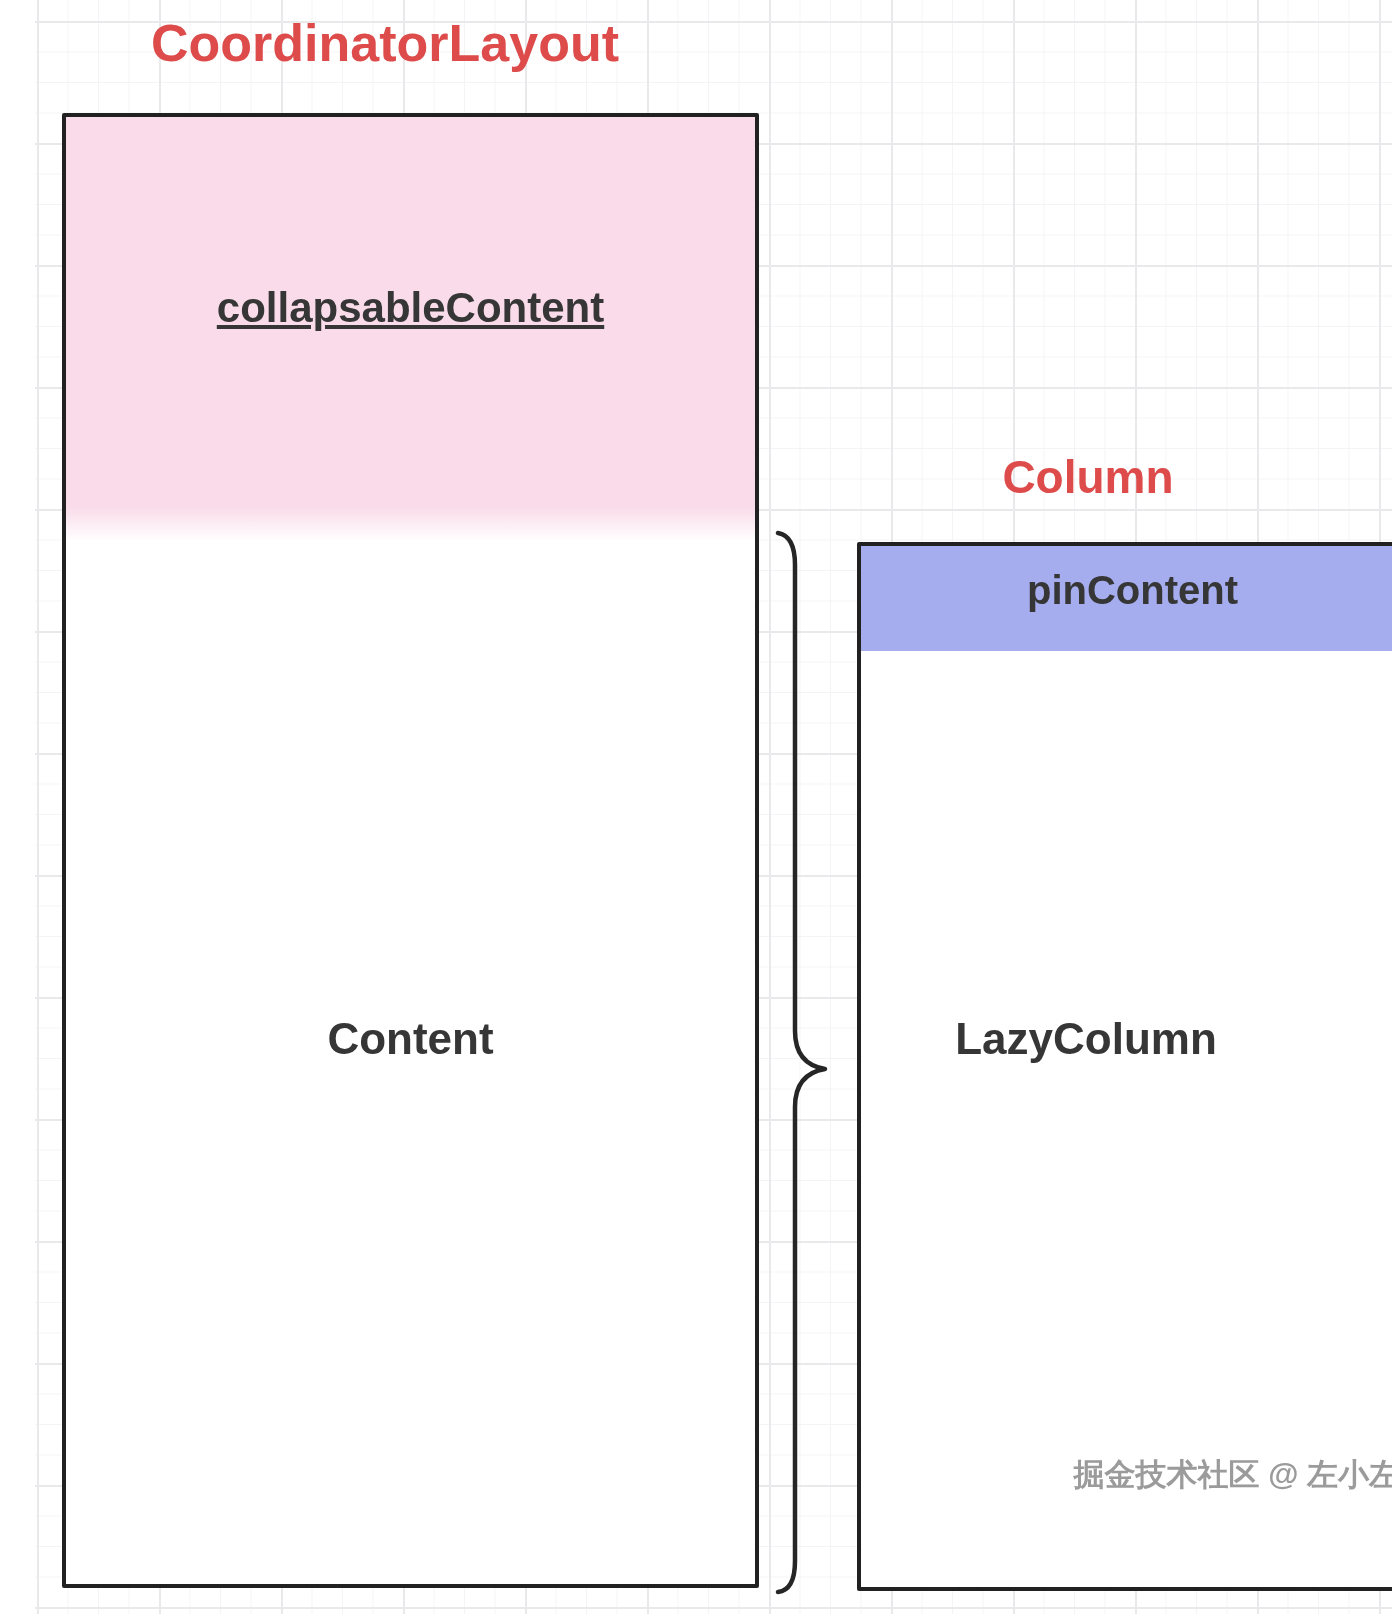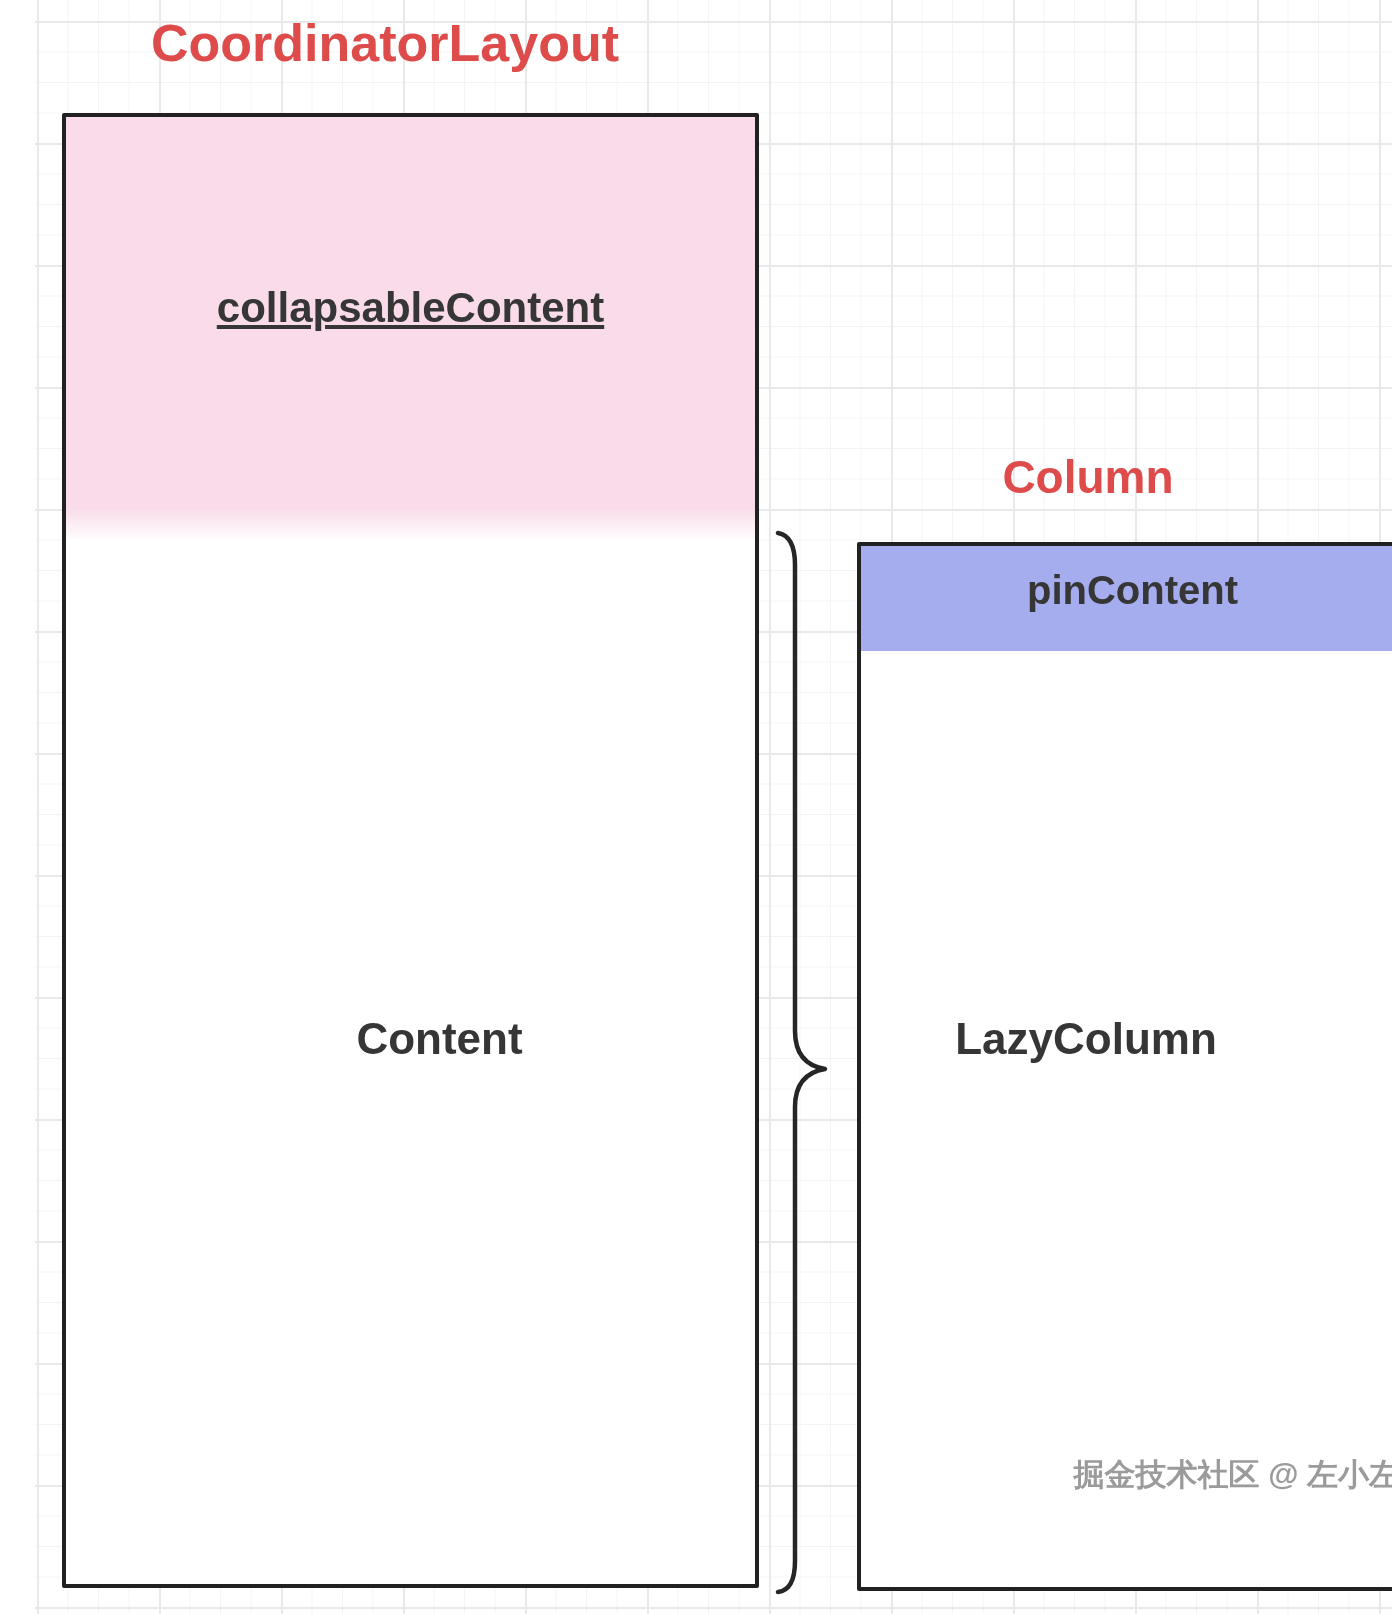--- a/index.html
+++ b/index.html
@@ -59,21 +59,21 @@
 
   .label {
     position: absolute;
     text-align: center;
     font-weight: 600;
     color: var(--text-dark, #363636);
     line-height: 1.2;
     white-space: nowrap;
   }
   .label-collapsable { left: 27px;  width: 697px; top: 283px;  font-size: 42px; text-decoration: underline; }
-  .label-content     { left: 27px;  width: 697px; top: 1013px; font-size: 44px; padding-left: 29px; }
+  .label-content     { left: 27px;  width: 697px; top: 1013px; font-size: 44px; }
   .label-pin         { left: 822px; width: 551px; top: 566px;  font-size: 40px; }
   .label-lazy        { left: 822px; width: 458px; top: 1013px; font-size: 44px; }
 
   .brace {
     position: absolute;
     left: 733px;
     top: 523px;
     width: 66px;
     height: 1080px;
   }

